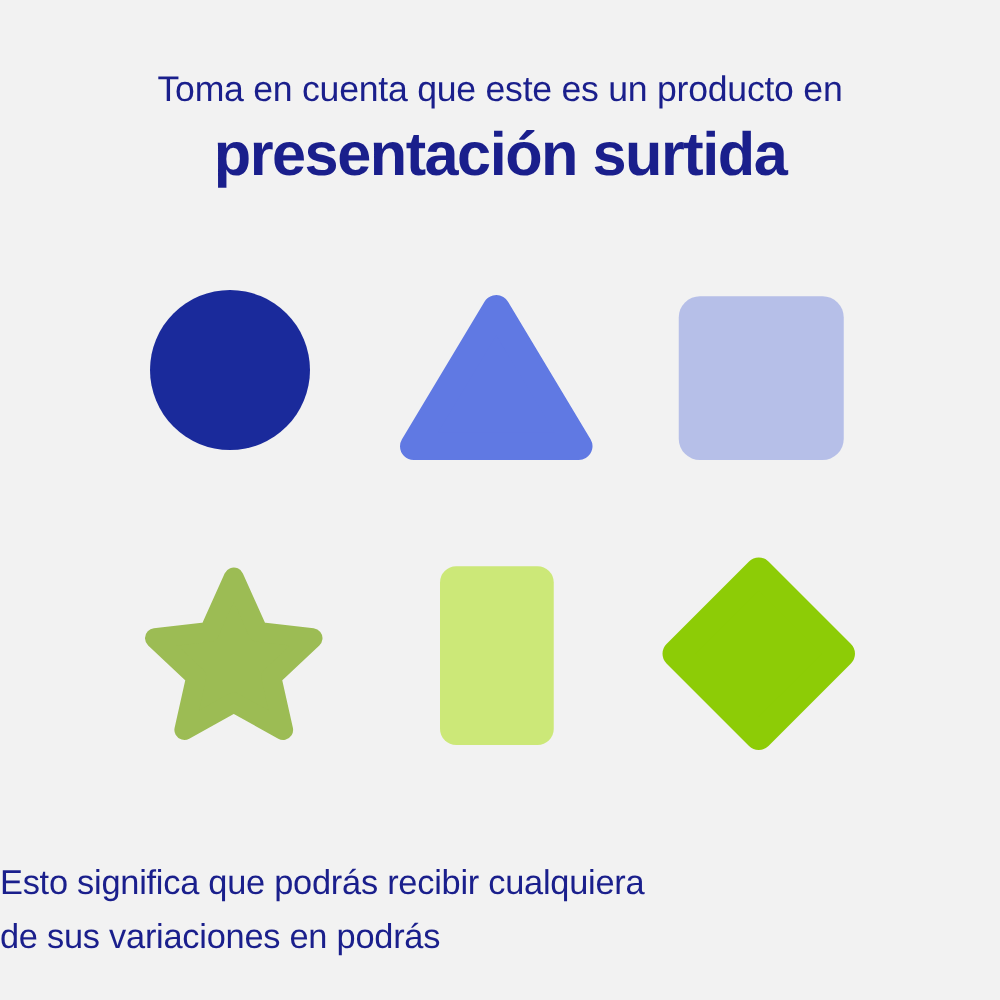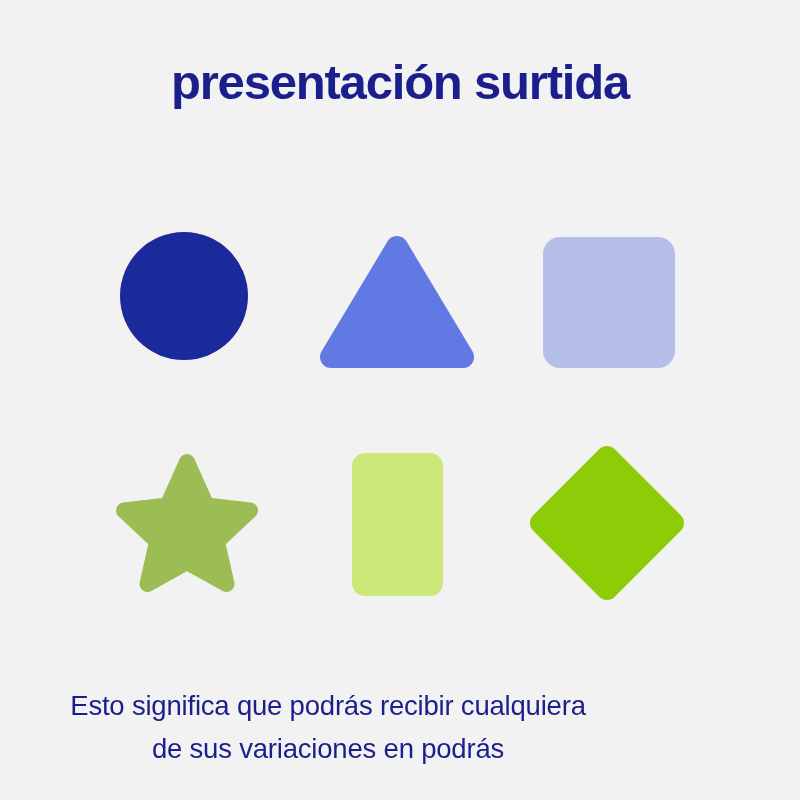--- a/index.html
+++ b/index.html
@@ -100,40 +100,41 @@
     width: 158px;
     height: 158px;
   }
 
   
   .footer {
     position: absolute;
     top: 692px;
     left: 0;
     width: 656px;
-    text-align: center;
+    text-align: left;
     color: #1a1f8c;
     line-height: 1.0;
   }
   .footer-line {
     display: block;
     font-size: 27.5px;
     font-weight: 400;
     letter-spacing: -0.2px;
   }
   .footer-line + .footer-line {
     padding-top: 15px;
   }
 </style>
 </head>
 <body style="background: rgb(242, 242, 242);">
 
 <div id="poster" style="background: rgb(242, 242, 242);">
 
   <div class="headline" style="color: rgb(26, 31, 140);">
+    <span class="headline-line1">Toma en cuenta que este es un producto en</span>
     <span class="headline-line2">presentación surtida</span>
   </div>
 
   <div class="shapes">
 
     <div class="shape shape-circle" style="background: rgb(26, 42, 155);"></div>
 
     <div class="shape shape-triangle">
       <svg width="158" height="138" viewBox="0 0 158 138">
         <path stroke-linejoin="round" stroke-linecap="round" stroke-width="22" d="M 79 15 L 145 125 L 13 125 Z" fill="#6079e3" stroke="#6079e3"></path>

